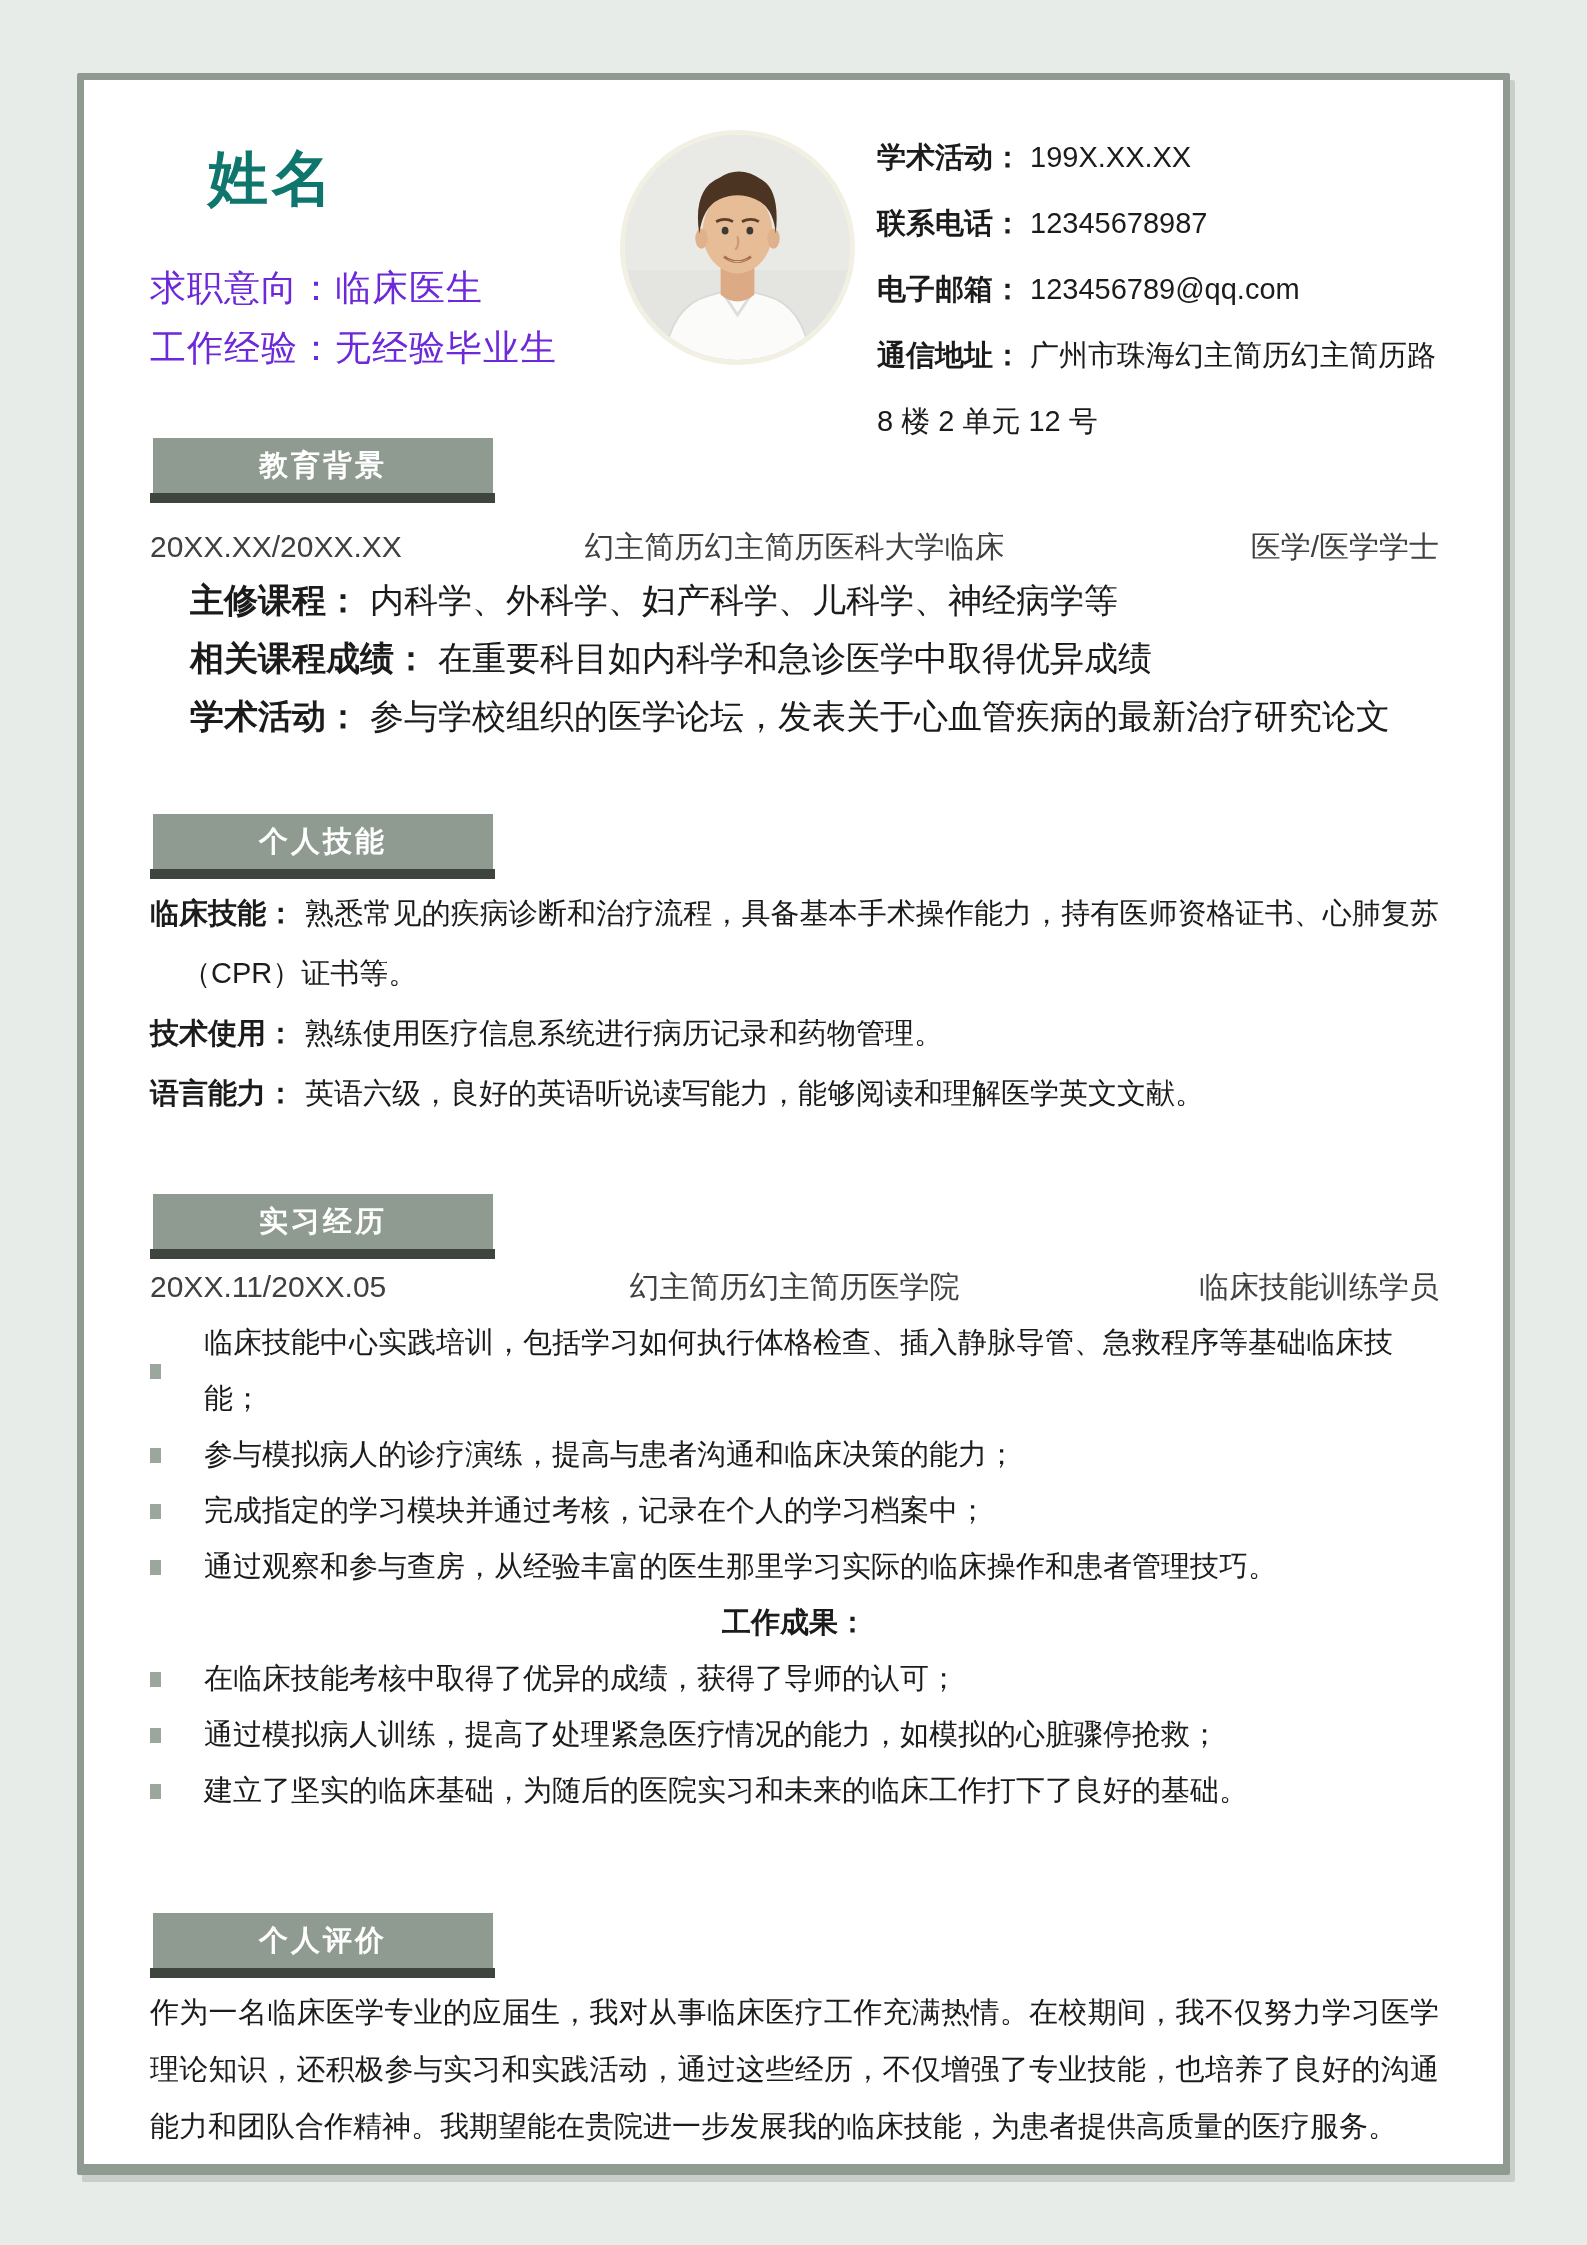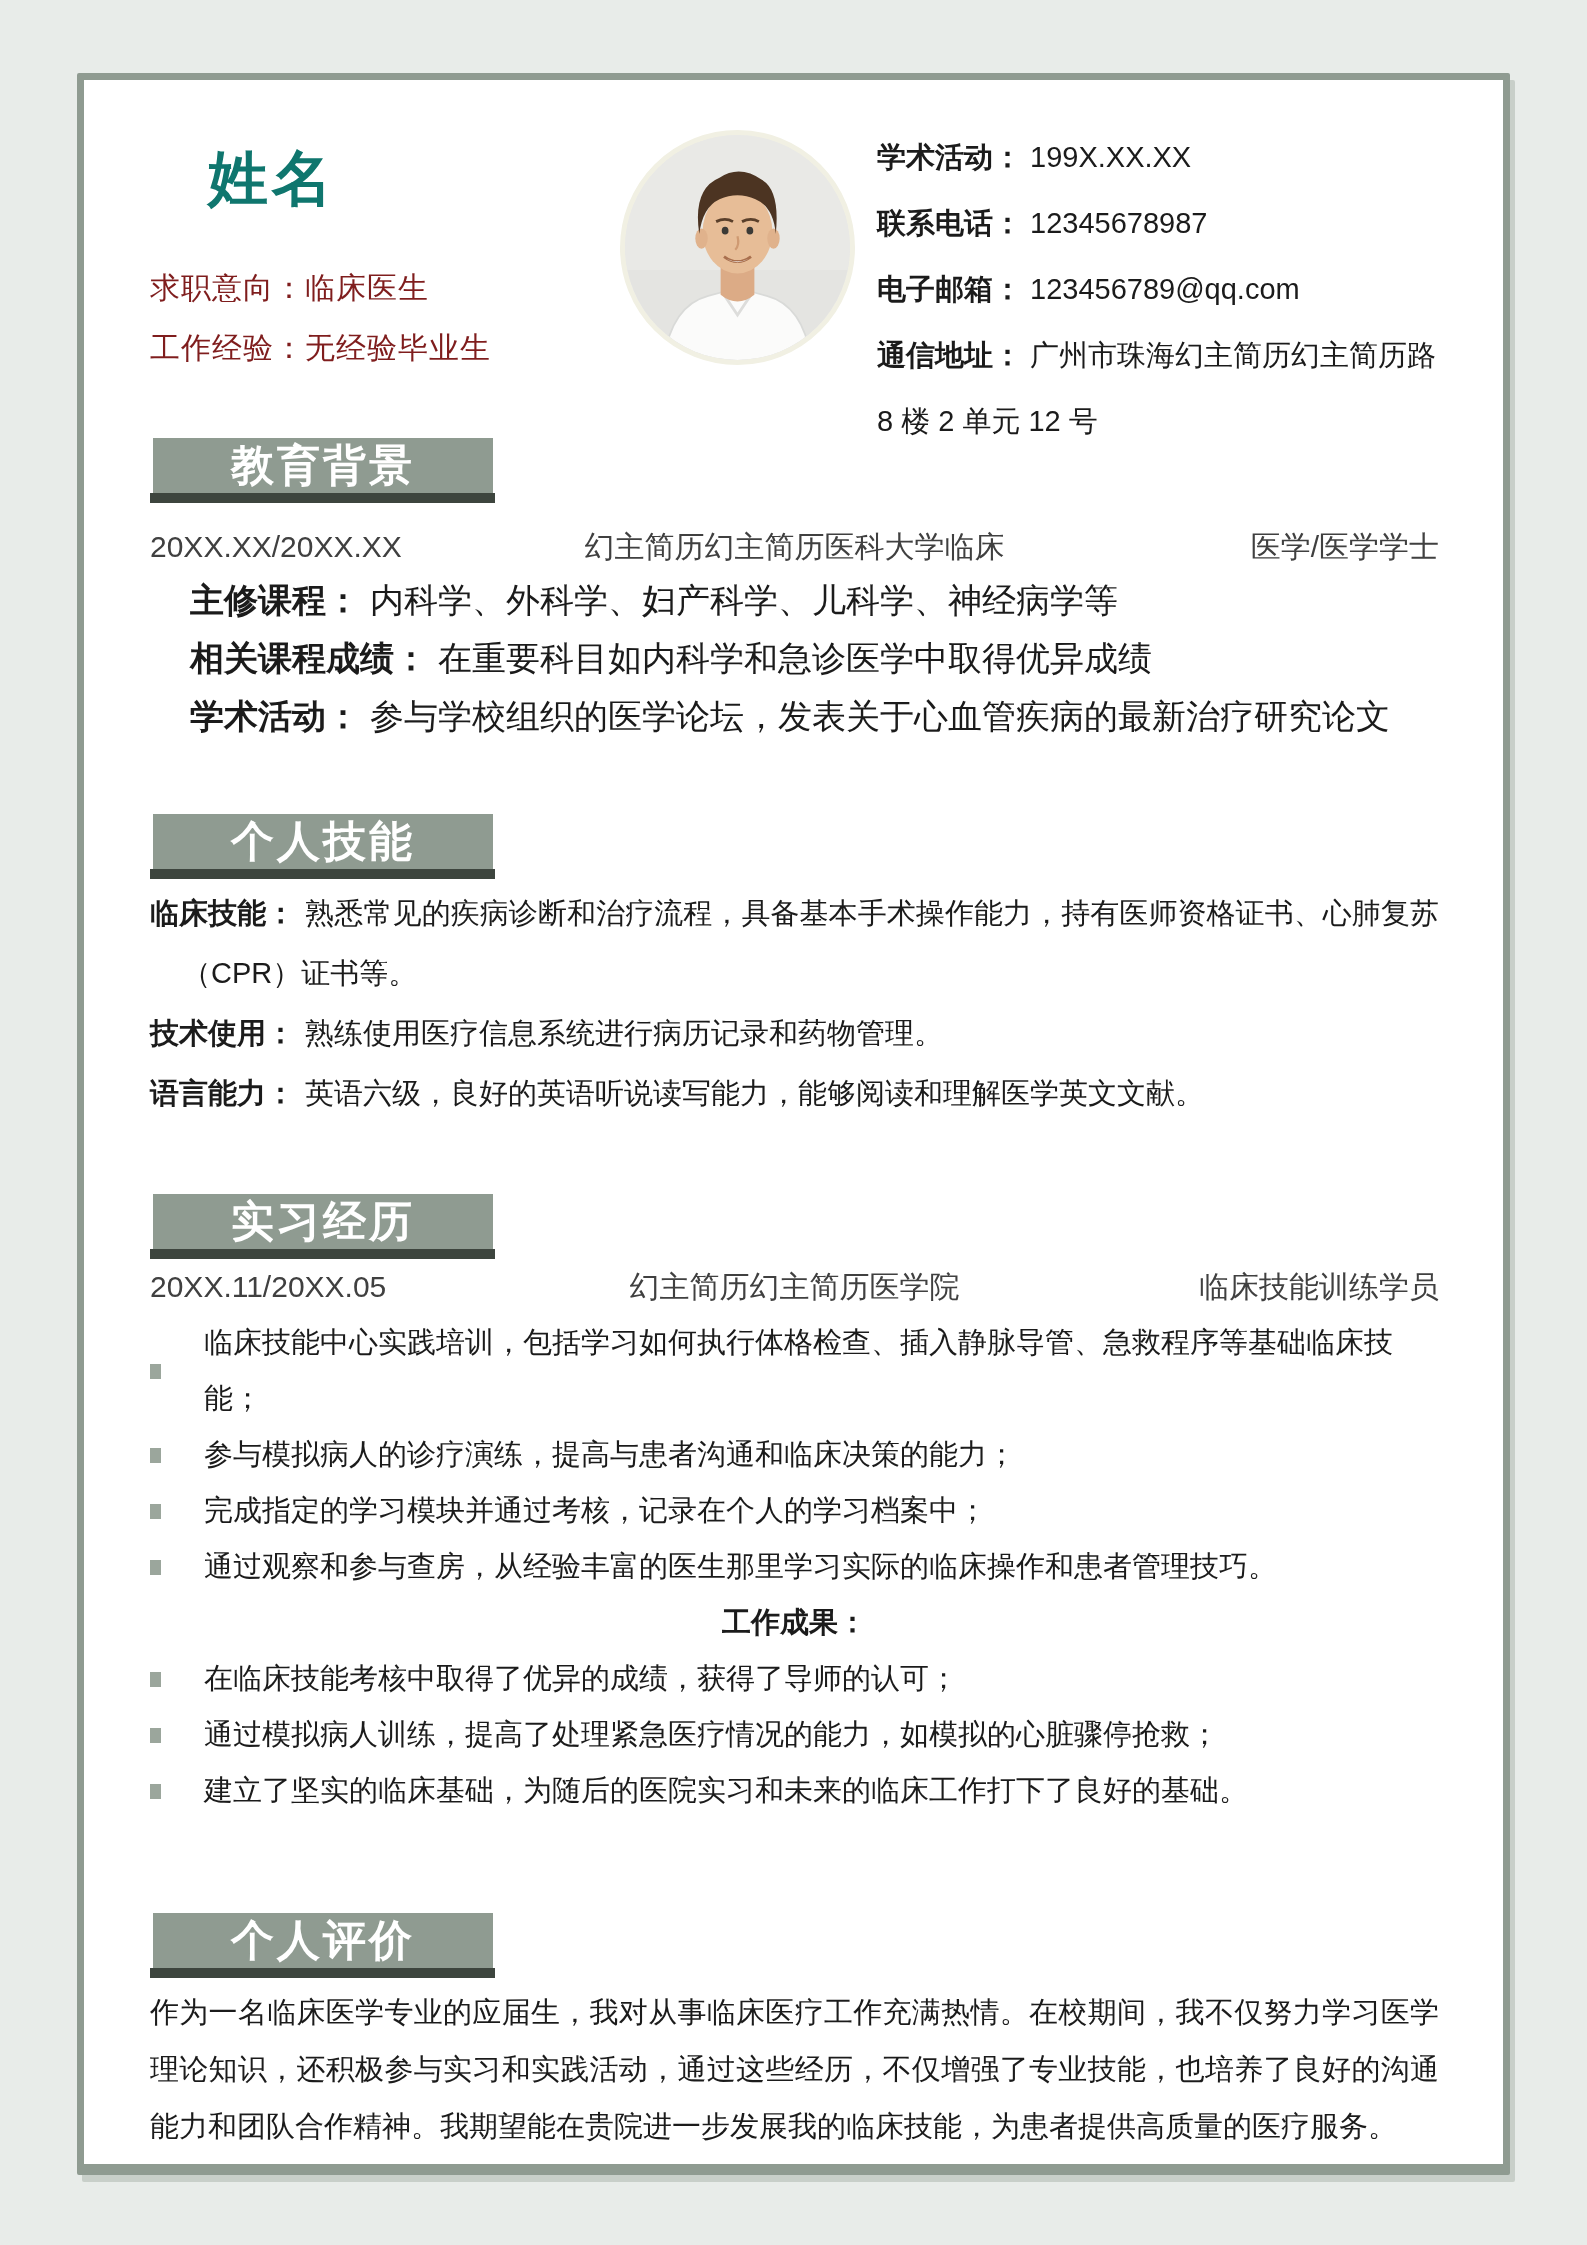--- a/index.html
+++ b/index.html
@@ -24,36 +24,36 @@
   }
   
   .resume-header { display:flex; height:288px; }
   .id-block { width:470px; flex:0 0 auto; }
   .person-name {
     margin-left:58px;
     font-size:60px; font-weight:700; letter-spacing:4px;
     color:#0f766e; line-height:58px;
   }
   .intents { margin-top:50px; }
-  .intent-line { font-size:30px; line-height:60px; color:#7f1d1d; letter-spacing:1px; white-space:nowrap; }
+  .intent-line { font-size:36px; line-height:60px; color:#6d28d9; letter-spacing:1px; white-space:nowrap; }
   .photo-wrap { flex:0 0 auto; margin-top:-20px; margin-right:22px; }
   .photo-ring {
     width:235px; height:235px; border-radius:50%;
     border:5px solid #f1f0e3; overflow:hidden; background:#e9e9e7;
   }
   .photo-ring svg { display:block; width:100%; height:100%; }
   .contact { flex:1 1 auto; margin-top:-26px; }
   .contact-row { font-size:29px; line-height:66px; white-space:nowrap; }
   .contact-row .c-label { font-weight:700; margin-right:8px; }
   
   .badge-block { width:346px; }
   .badge {
     margin-left:3px; width:340px; height:55px;
     background:#8f9b91; color:#ffffff;
-    font-size:43px; font-weight:700; letter-spacing:3px;
+    font-size:29px; font-weight:700; letter-spacing:3px;
     display:flex; align-items:center; justify-content:center;
   }
   .badge-strip { width:345px; height:10px; background:#3d453e; }
   
   .exp-row { display:flex; margin-top:26px; font-size:30px; font-weight:400; color:#404040; line-height:36px; }
   .exp-row .col-period { flex:0 0 25%; text-align:left; }
   .exp-row .col-org    { flex:0 0 50%; text-align:center; }
   .exp-row .col-role   { flex:0 0 25%; text-align:right; }
   .detail-list { margin-top:6px; }
   .detail-line { font-size:34px; line-height:58px;margin-left:40px; }

